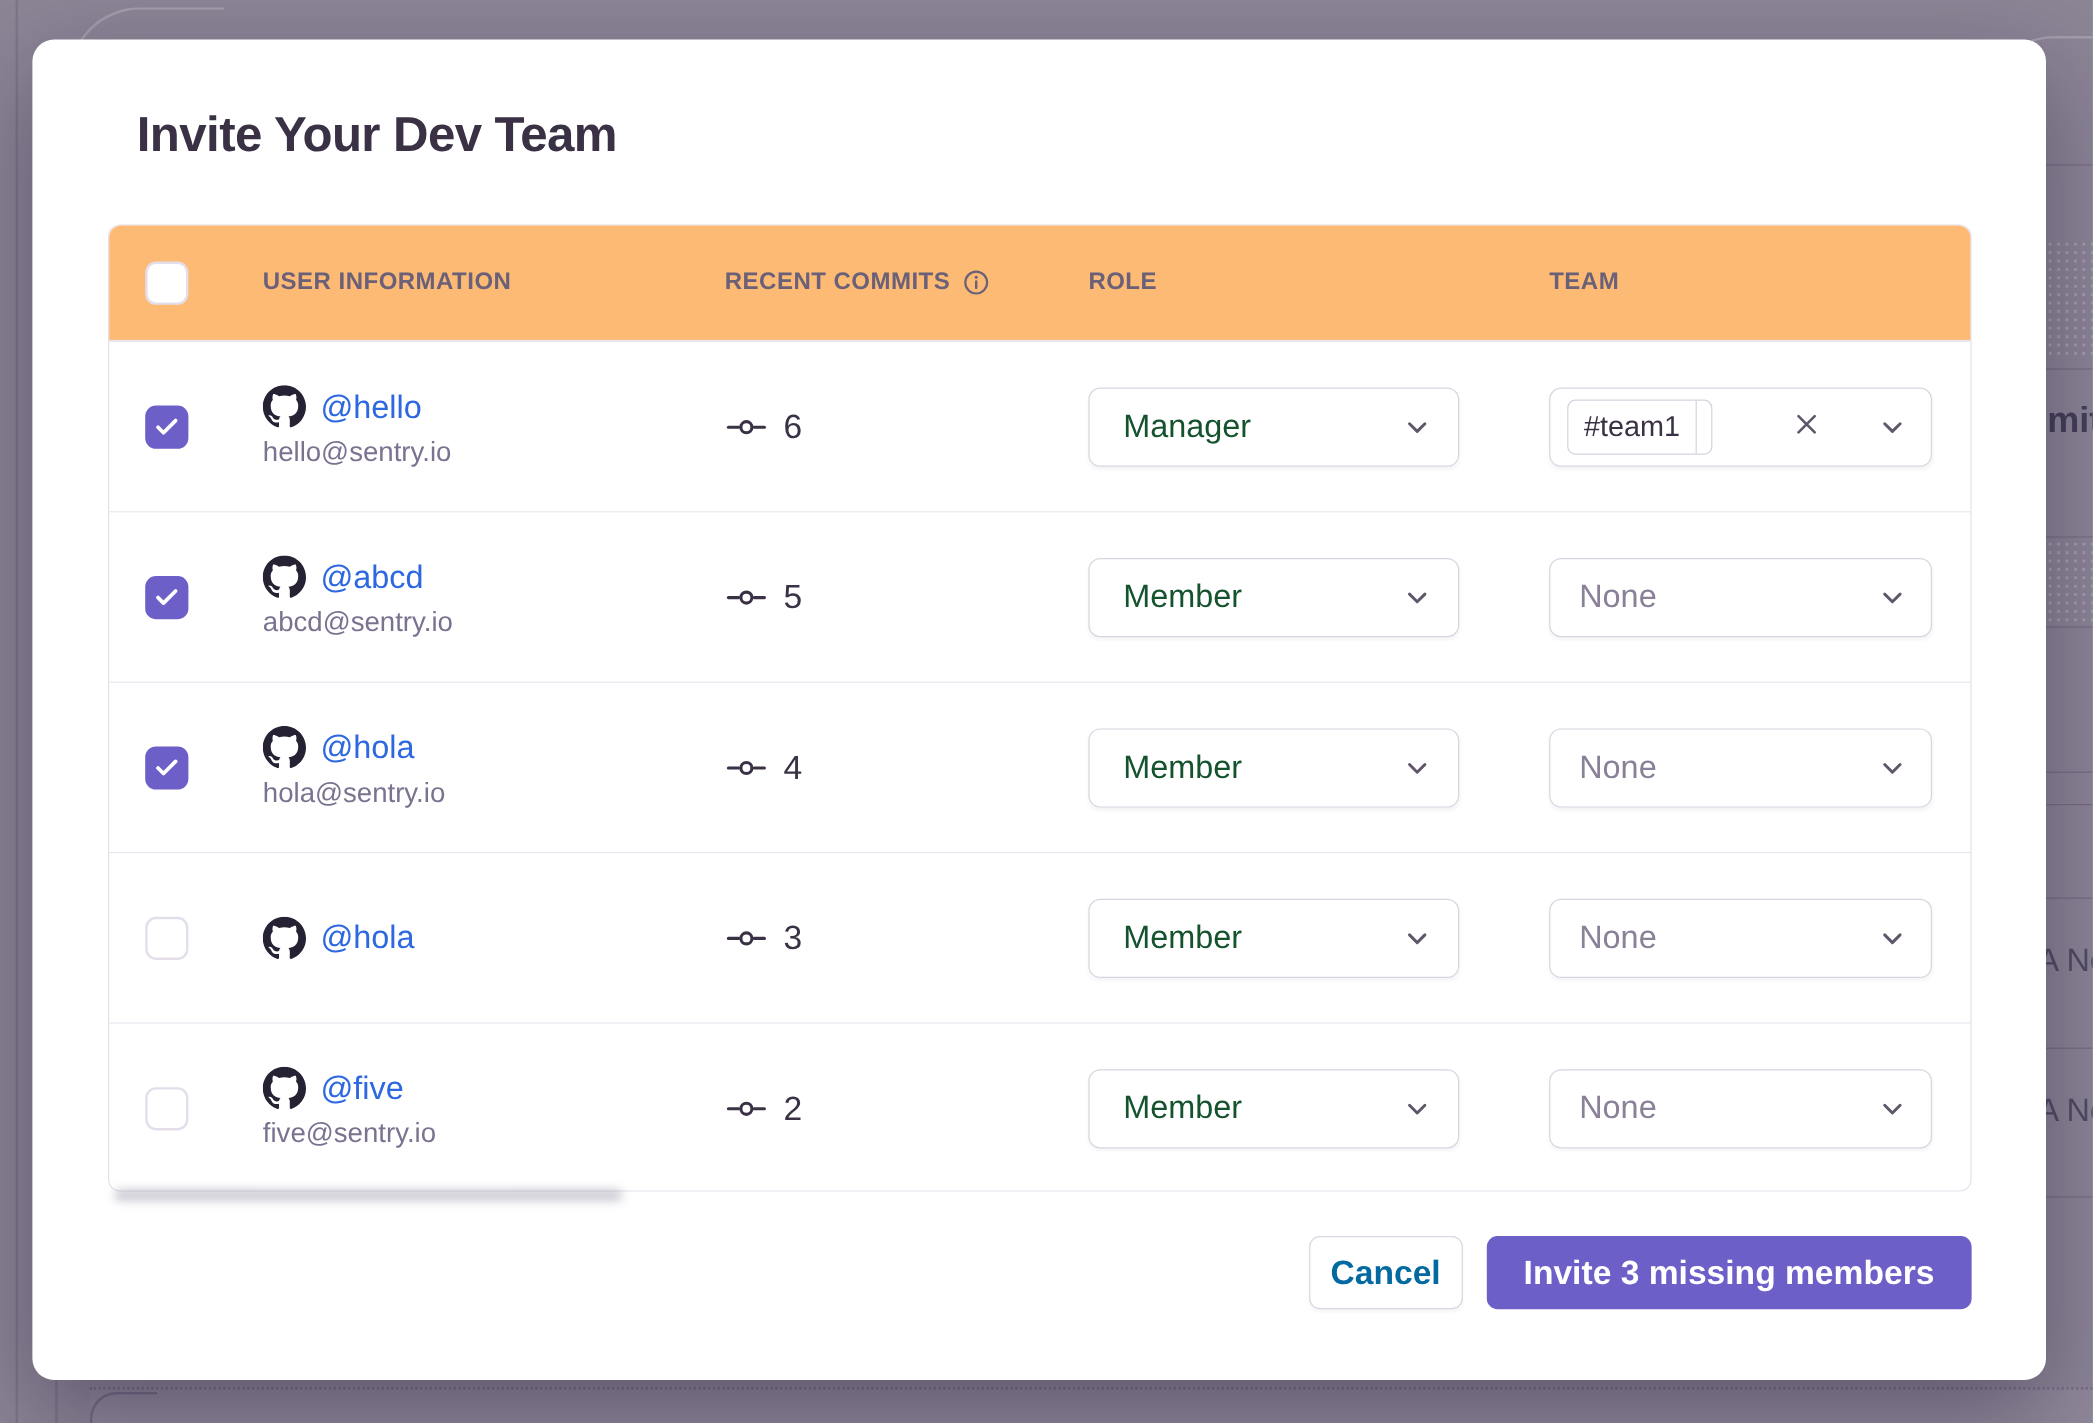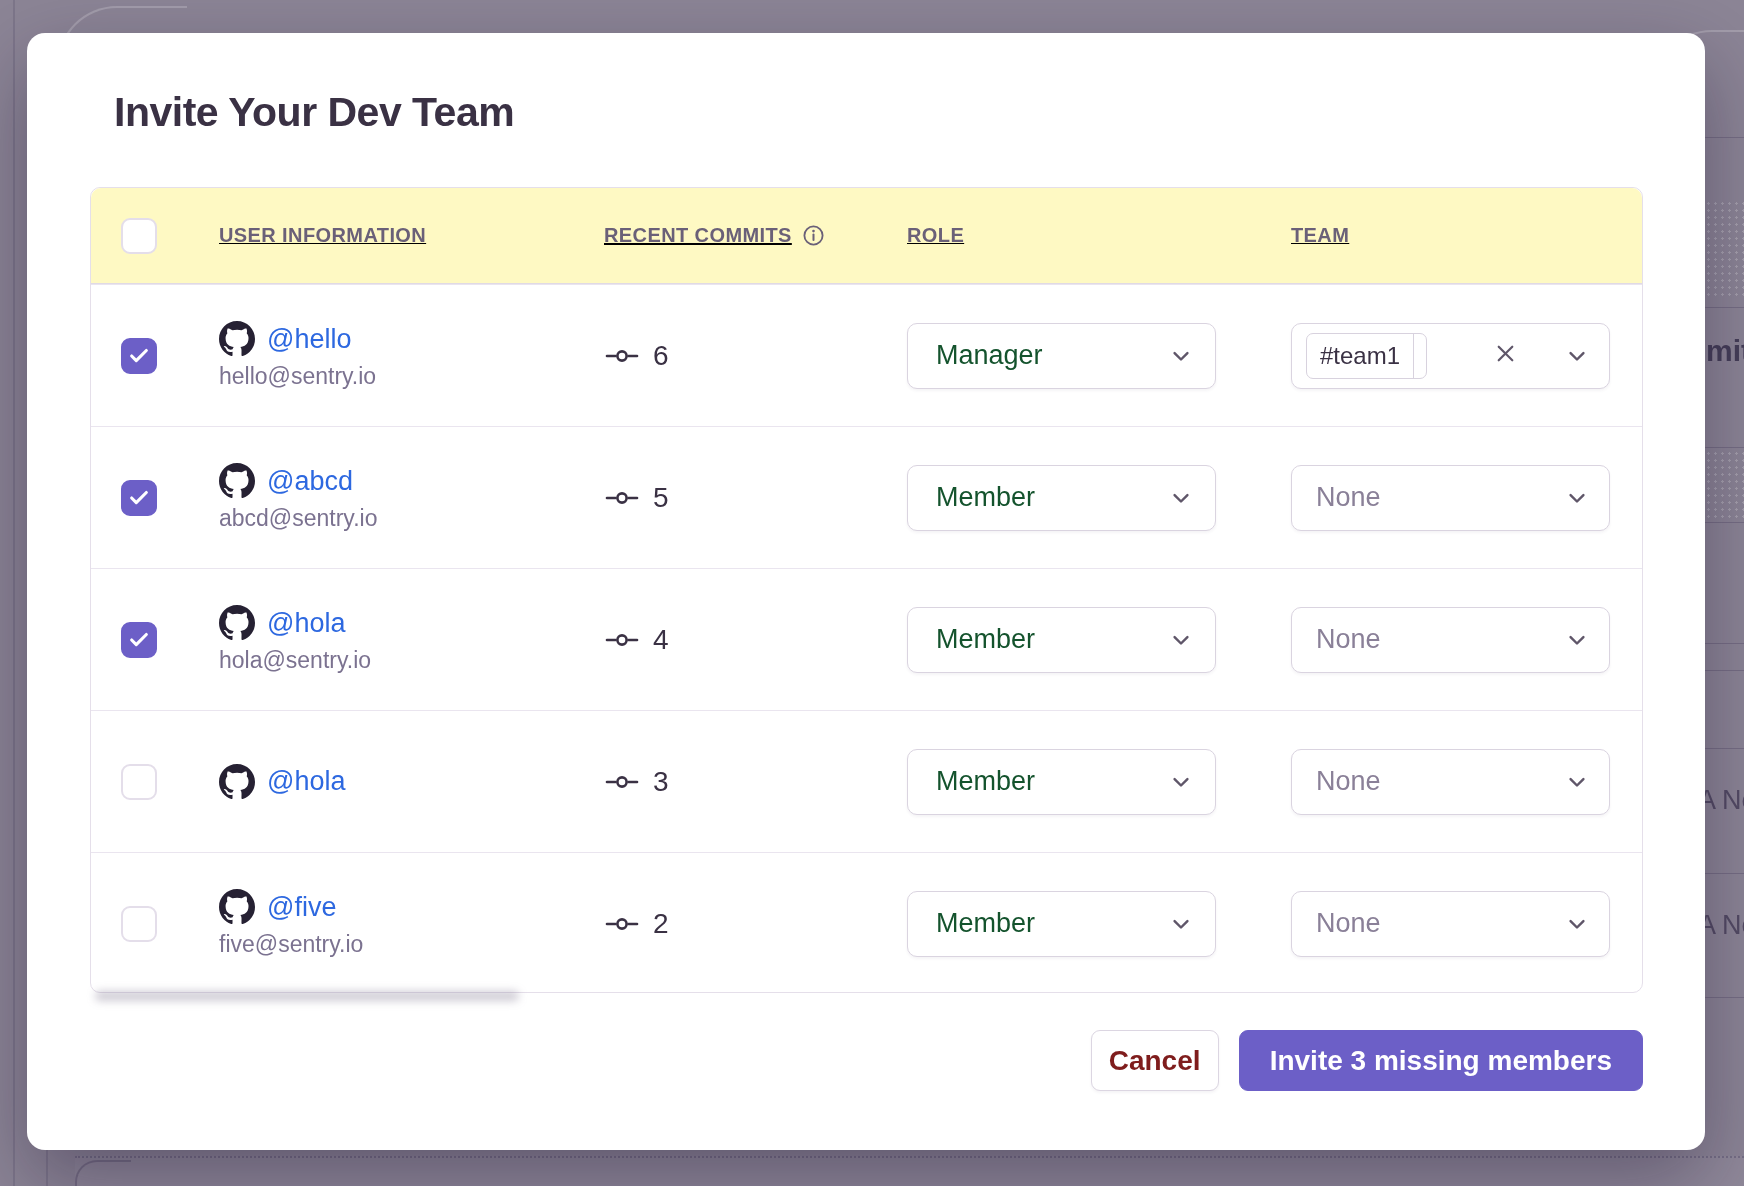--- a/index.html
+++ b/index.html
@@ -20,21 +20,21 @@
 
   
   .modal { position:absolute; left:27px; top:33px; width:1678px; height:1117px; background:#ffffff;
            border-radius:18px; box-shadow:0 30px 80px rgba(25,16,48,0.38); z-index:5; }
   .modal-title { position:absolute; left:63px; top:56px; font-size:41px; font-weight:700; color:#3A3144; letter-spacing:-0.5px;margin-left:24px; }
 
   
   .invite-table { position:absolute; left:63px; top:154px; width:1553px; height:806px;
                   border:1px solid #E5DFEA; border-radius:10px; background:#fff; }
   .t-grid { display:grid; grid-template-columns:118px 395px 303px 384px 1fr; align-items:center; }
-  .t-header { height:96px; background:#fef9c3; border-bottom:1px solid #E0DAE5; border-radius:10px 10px 0 0;text-decoration:underline; }
+  .t-header { height:96px; background:#fdba74; border-bottom:1px solid #E0DAE5; border-radius:10px 10px 0 0; }
   .t-header .hdr-label { font-size:20px; font-weight:700; color:#6A6078; letter-spacing:0.4px; }
   .t-row { height:142px; border-top:1px solid #EAE5EF; }
   .t-row:first-of-type { border-top:none; }
 
   .cell-check { padding-left:30px; }
   .cell-user { padding-left:10px; }
   .cell-commits, .cell-role, .cell-team { padding-left:0; }
 
   .hdr-commits-wrap { display:flex; align-items:center; gap:10px; }
 
@@ -69,21 +69,21 @@
   .team-tag .tag-text { font-size:24px; color:#3A3144; padding:8px 13px; display:flex; align-items:center; }
   .team-tag .tag-x { border-left:1px solid #D8D2DE; padding:0 9px; display:flex; align-items:center; cursor:pointer; }
 
   
   .table-scroll-shadow { position:absolute; left:68px; top:958px; width:424px; height:10px; border-radius:6px;
                          background:rgba(95,85,115,0.30); filter:blur(4px); }
 
   
   .modal-footer { position:absolute; right:62px; top:997px; display:flex; gap:20px; }
   .btn { height:61px; border-radius:9px; font-size:28px; font-weight:700; display:flex; align-items:center; justify-content:center; cursor:pointer; }
-  .btn-cancel { width:128px; background:#fff; border:1px solid #DCD6E2; color:#7f1d1d; box-shadow:0 2px 3px rgba(50,40,70,0.05); }
+  .btn-cancel { width:128px; background:#fff; border:1px solid #DCD6E2; color:#0369a1; box-shadow:0 2px 3px rgba(50,40,70,0.05); }
   .btn-invite { padding:0 30px; background:#6C5FC7; border:1px solid #6C5FC7; color:#fff; }
 </style>
 </head>
 <body>
 
 <div id="screen">
 
   <div class="bg-frag bg-vline" style="left:13px; top:0; height:1186px;"></div>
   <div class="bg-frag bg-arc-tl" style="left:57px; top:6px; width:130px; height:60px;"></div>
   <div class="bg-frag bg-arc-tl" style="left:1652px; top:30px; width:92px; height:120px;"></div>

